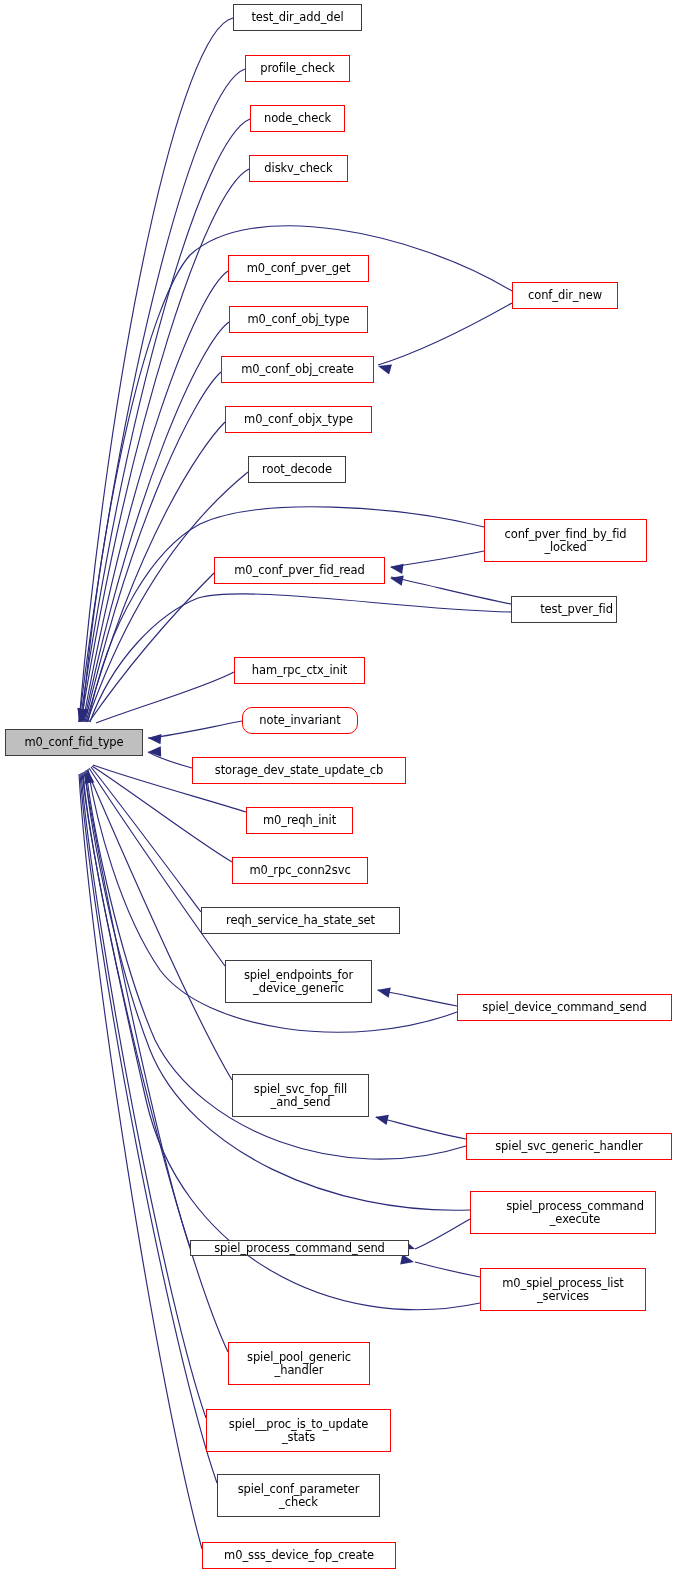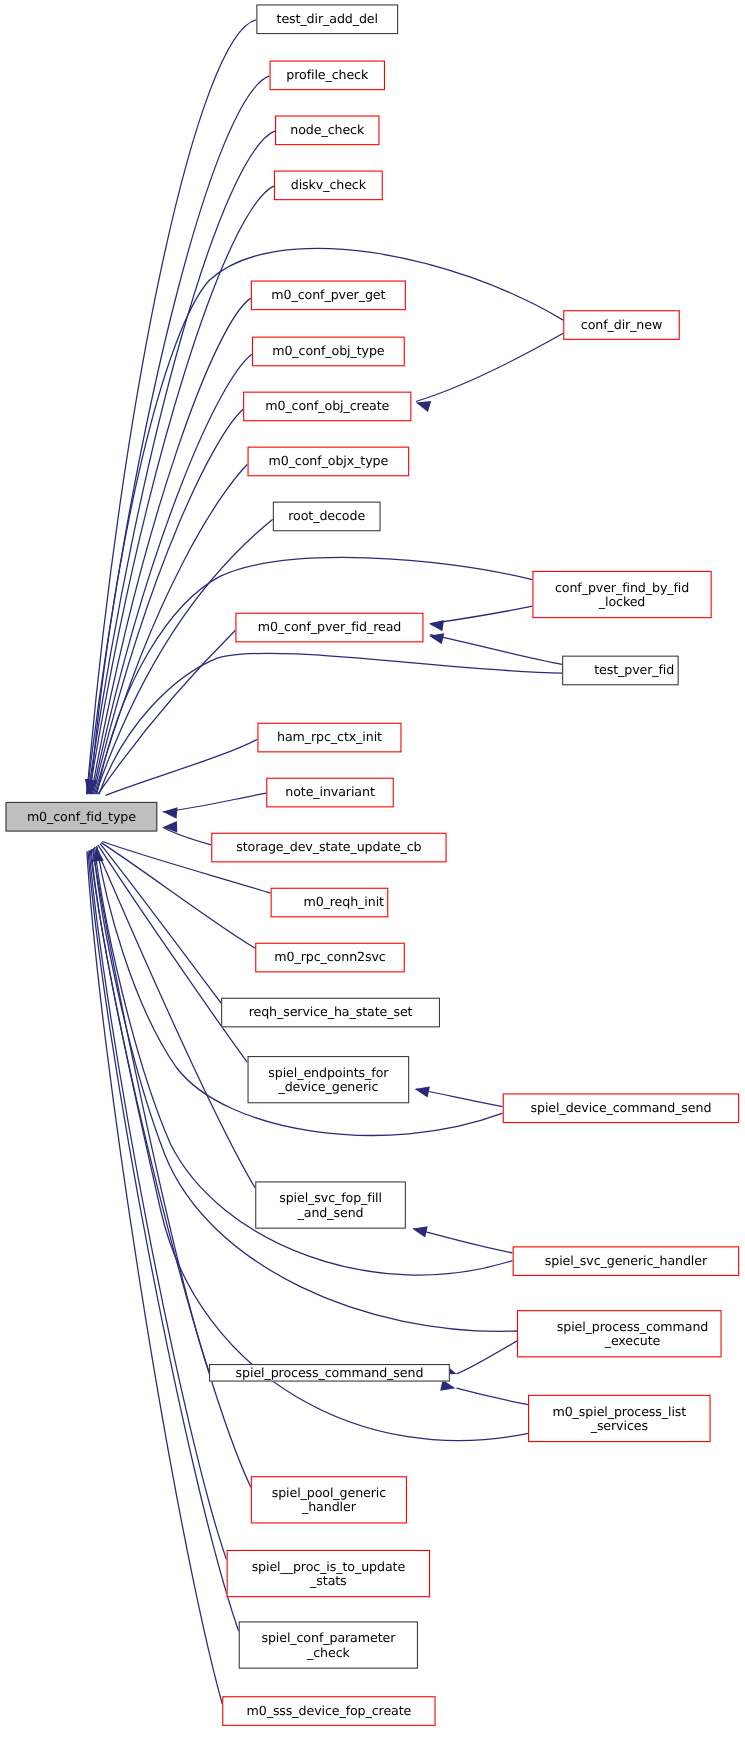--- a/index.html
+++ b/index.html
@@ -121,23 +121,23 @@
       <div class="node" style="left: 245px; top: 55px; width: 105px; height: 27px;"><span class="node-label">profile_check</span></div>
       <div class="node" style="left: 250px; top: 105px; width: 95px; height: 27px;"><span class="node-label">node_check</span></div>
       <div class="node" style="left: 249px; top: 155px; width: 99px; height: 27px;"><span class="node-label">diskv_check</span></div>
       <div class="node" style="left: 228px; top: 255px; width: 141px; height: 27px;"><span class="node-label">m0_conf_pver_get</span></div>
       <div class="node" style="left: 229px; top: 306px; width: 139px; height: 27px;"><span class="node-label">m0_conf_obj_type</span></div>
       <div class="node" style="left: 221px; top: 356px; width: 153px; height: 27px;"><span class="node-label">m0_conf_obj_create</span></div>
       <div class="node" style="left: 225px; top: 406px; width: 147px; height: 27px;"><span class="node-label">m0_conf_objx_type</span></div>
       <div class="node black" style="left: 248px; top: 456px; width: 98px; height: 27px;"><span class="node-label">root_decode</span></div>
       <div class="node" style="left: 214px; top: 557px; width: 171px; height: 27px;"><span class="node-label">m0_conf_pver_fid_read</span></div>
       <div class="node" style="left: 234px; top: 657px; width: 131px; height: 27px;"><span class="node-label">ham_rpc_ctx_init</span></div>
-      <div class="node" style="left: 242px; top: 707px; width: 116px; height: 27px;"><span class="node-label">note_invariant</span></div>
+      <div class="node" style="left: 242px; top: 707px; width: 116px; height: 27px; border-radius: 10px;"><span class="node-label">note_invariant</span></div>
       <div class="node" style="left: 192px; top: 757px; width: 214px; height: 27px;"><span class="node-label">storage_dev_state_update_cb</span></div>
-      <div class="node" style="left: 246px; top: 807px; width: 107px; height: 27px; justify-content: flex-end;"><span class="node-label">m0_reqh_init</span></div>
+      <div class="node" style="left: 246px; top: 807px; width: 107px; height: 27px;"><span class="node-label">m0_reqh_init</span></div>
       <div class="node" style="left: 232px; top: 857px; width: 136px; height: 27px;"><span class="node-label">m0_rpc_conn2svc</span></div>
       <div class="node black" style="left: 201px; top: 907px; width: 199px; height: 27px;"><span class="node-label">reqh_service_ha_state_set</span></div>
       <div class="node black" style="left: 225px; top: 960px; width: 147px; height: 43px;"><span class="node-label">spiel_endpoints_for
 _device_generic</span></div>
       <div class="node black" style="left: 232px; top: 1074px; width: 137px; height: 43px;"><span class="node-label">spiel_svc_fop_fill
 _and_send</span></div>
       <div class="node black" style="left: 190px; top: 1240px; width: 219px; height: 16px; align-items: center;"><span class="node-label">spiel_process_command_send</span></div>
       <div class="node" style="left: 228px; top: 1342px; width: 142px; height: 43px;"><span class="node-label">spiel_pool_generic
 _handler</span></div>
       <div class="node" style="left: 206px; top: 1409px; width: 185px; height: 43px;"><span class="node-label">spiel__proc_is_to_update

